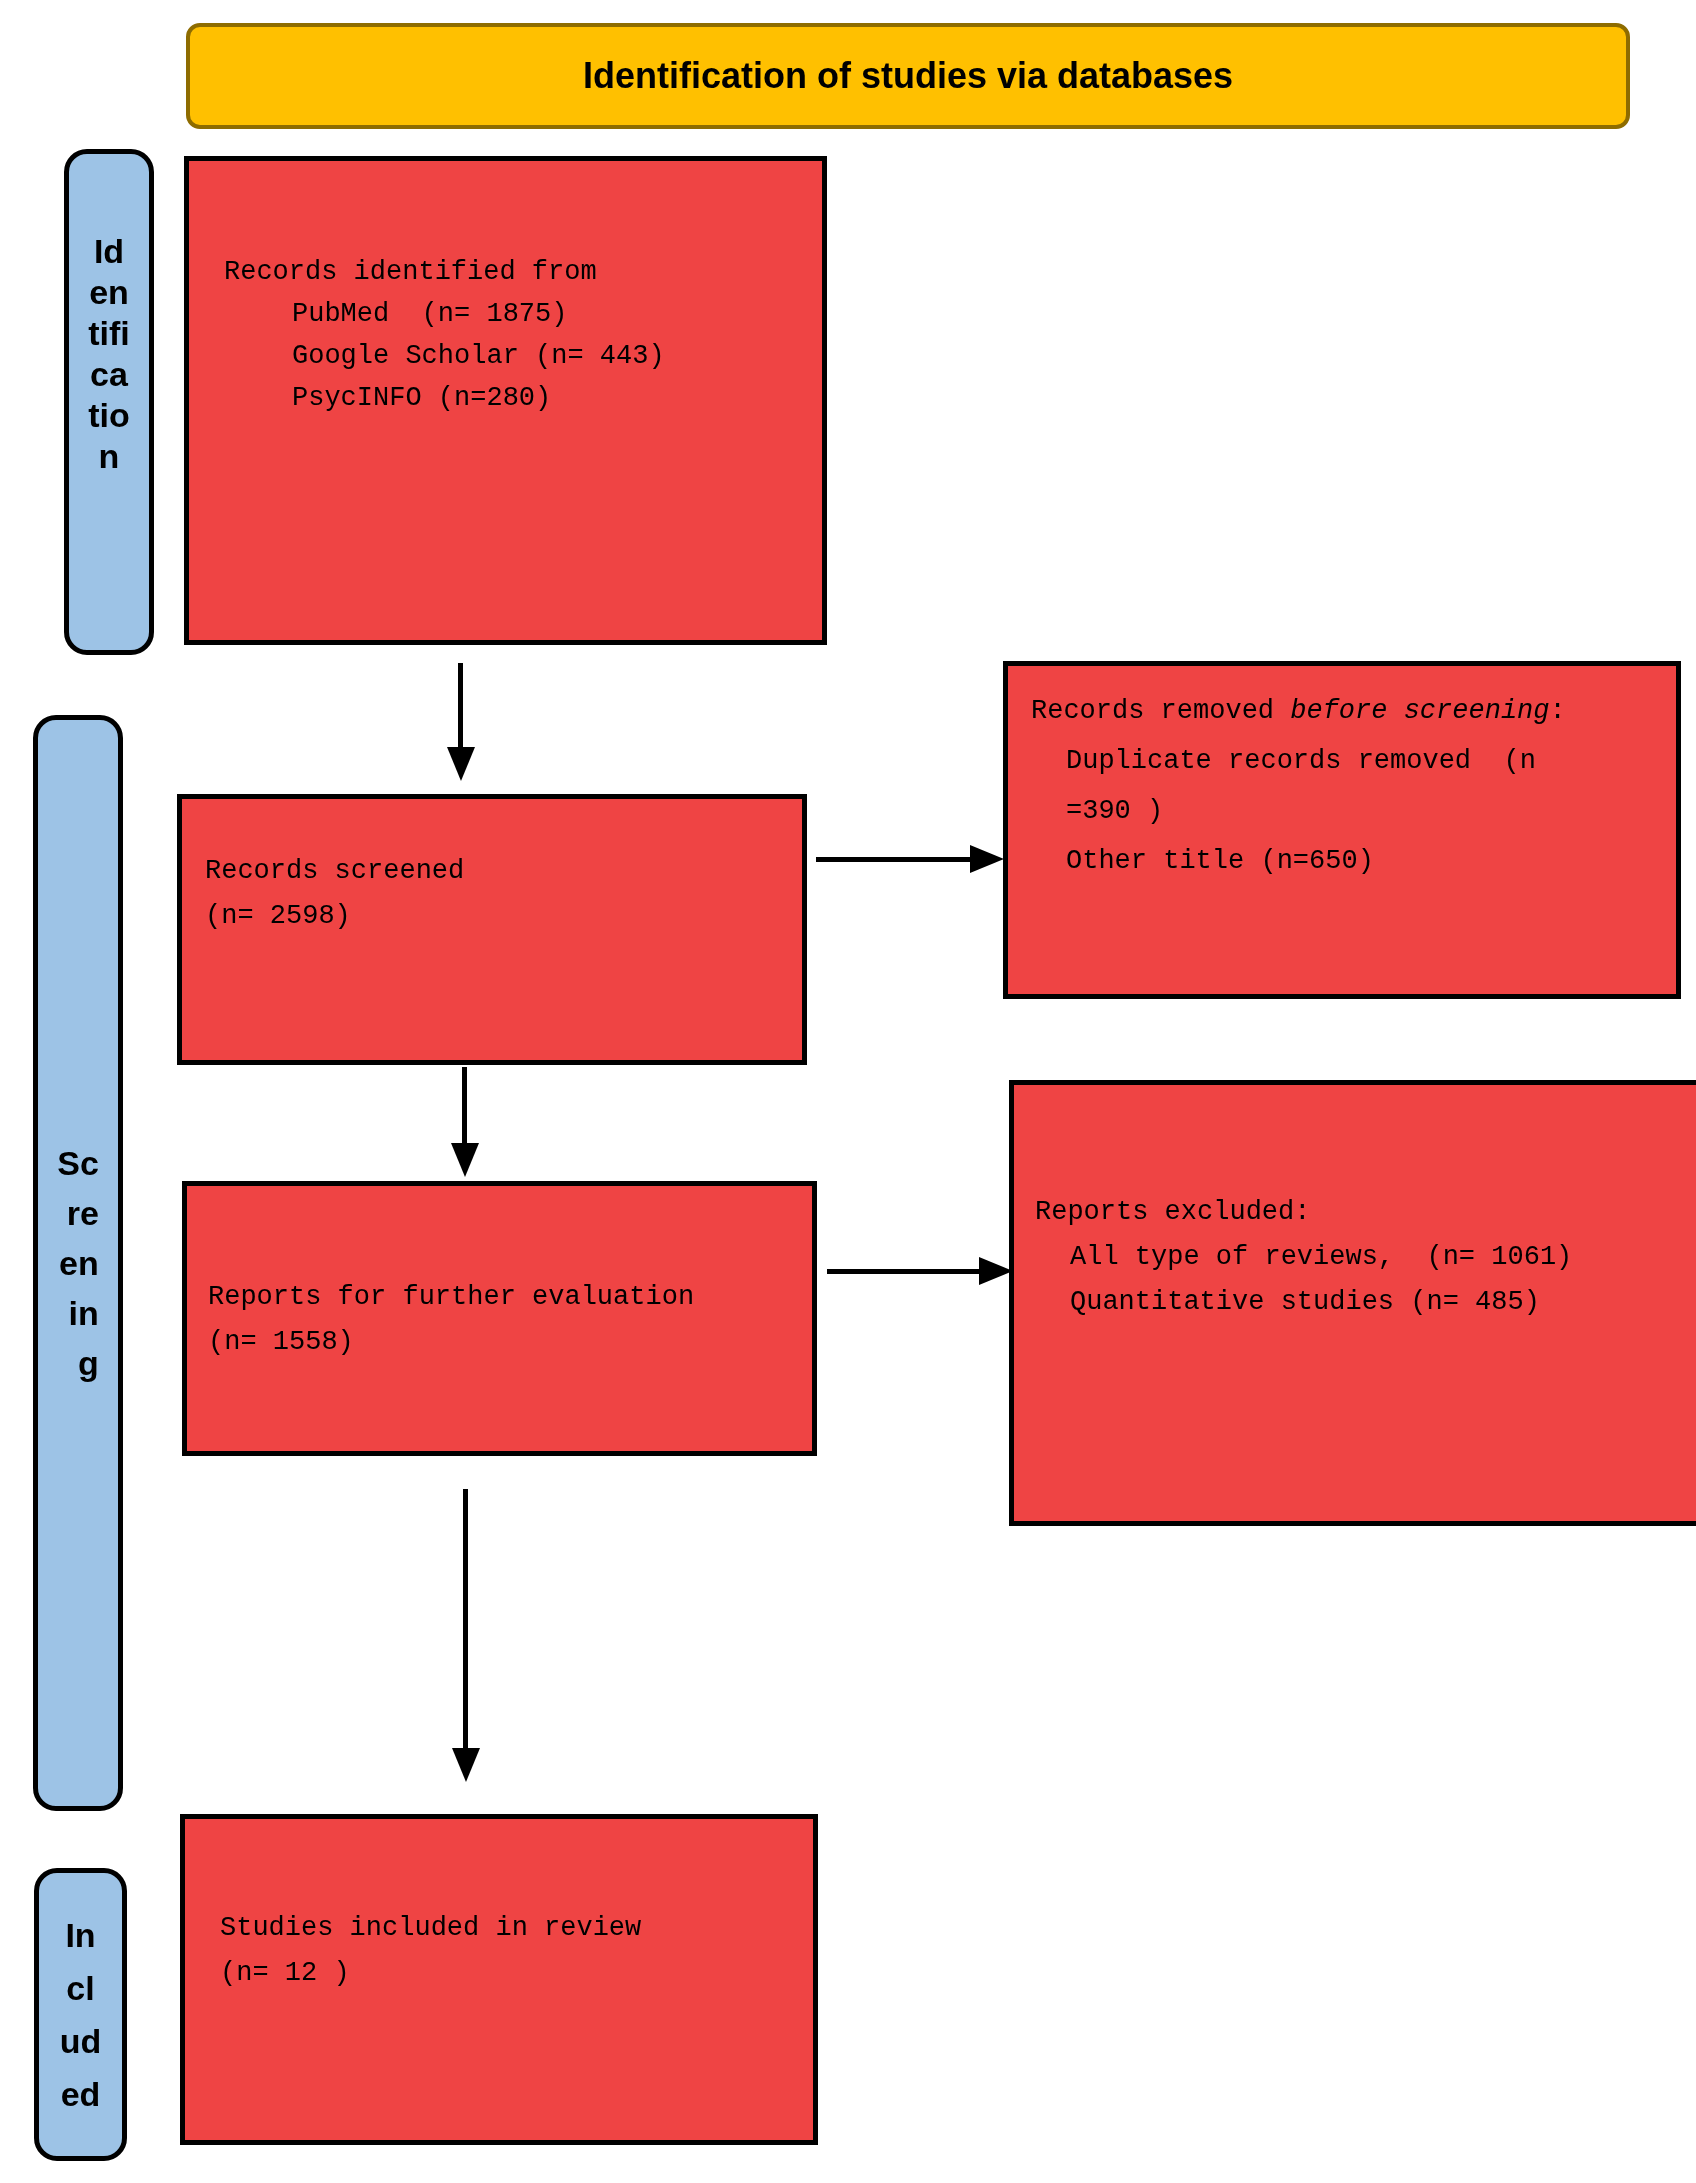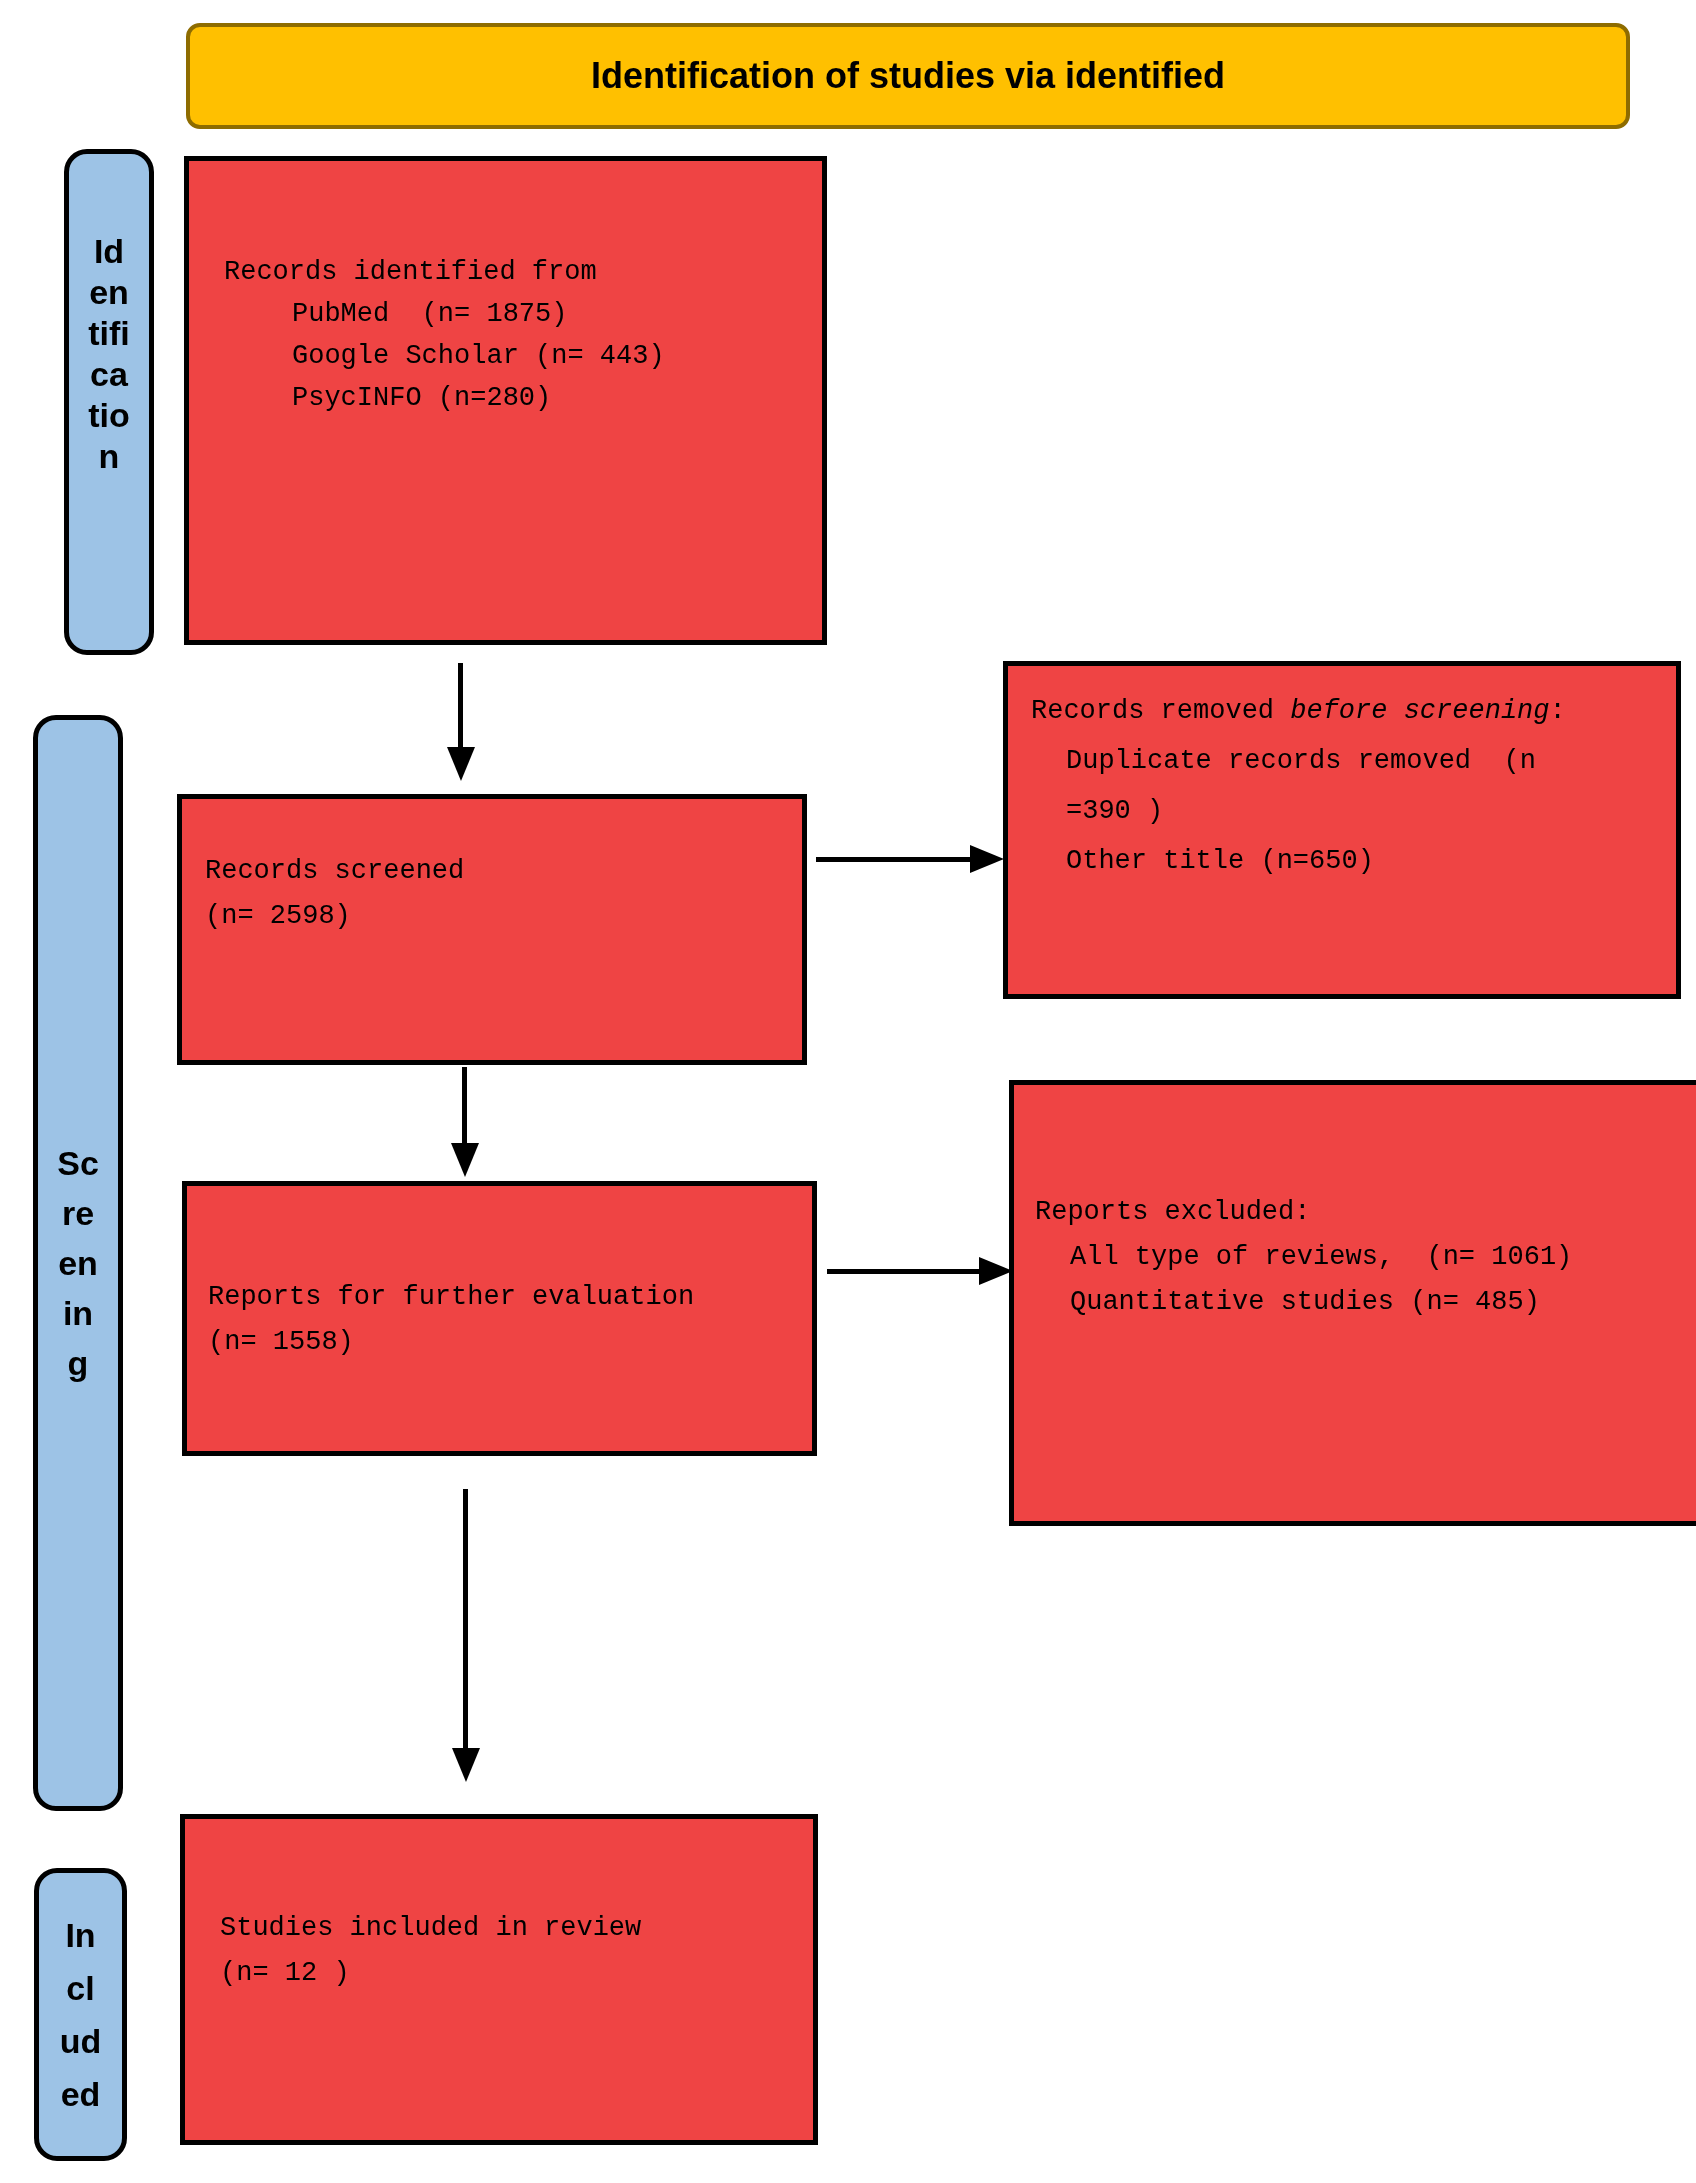--- a/index.html
+++ b/index.html
@@ -32,21 +32,21 @@
     box-sizing: border-box;
     background: var(--stage-fill, #9DC3E6);
     border: 5.4px solid var(--stage-border, #000000);
     border-radius: 23px;
     display: flex; justify-content: center;
     font-size: 34px; font-weight: bold;
     text-align: center;
   }
   .stage-text { white-space: pre-line; }
   #stage-identification { left: 33px;  top: 149px;  width: 90px; height: 506px;  align-items: flex-start; padding-top: 77px; line-height: 41px; margin-left: 31px; }
-  #stage-screening      { left: 33px;  top: 715px;  width: 90px; height: 1096px; align-items: center; line-height: 50px; }
+  #stage-screening      { left: 33px;  top: 715px;  width: 90px; height: 1096px; align-items: center; line-height: 50px; text-align: right; }
   #stage-included       { left: 34px;  top: 1868px; width: 93px; height: 293px;  align-items: center; line-height: 53px; }
 
   
   .box {
     position: absolute;
     box-sizing: border-box;
     background: #ef4444;
     border: 5.4px solid var(--box-border, #000000);
     font-size: 27px;
     line-height: 43px;
@@ -80,21 +80,21 @@
     border-bottom: 14.7px solid transparent;
     border-left: 34px solid #000;
   }
 </style>
 </head>
 <body>
 
 <div class="canvas">
 
   <div class="banner">
-    <span>Identification of studies via identified</span>
+    <span>Identification of studies via databases</span>
   </div>
 
   <div class="stage" id="stage-identification">
     <span class="stage-text">Id
 en
 tifi
 ca
 tio
 n</span>
   </div>

